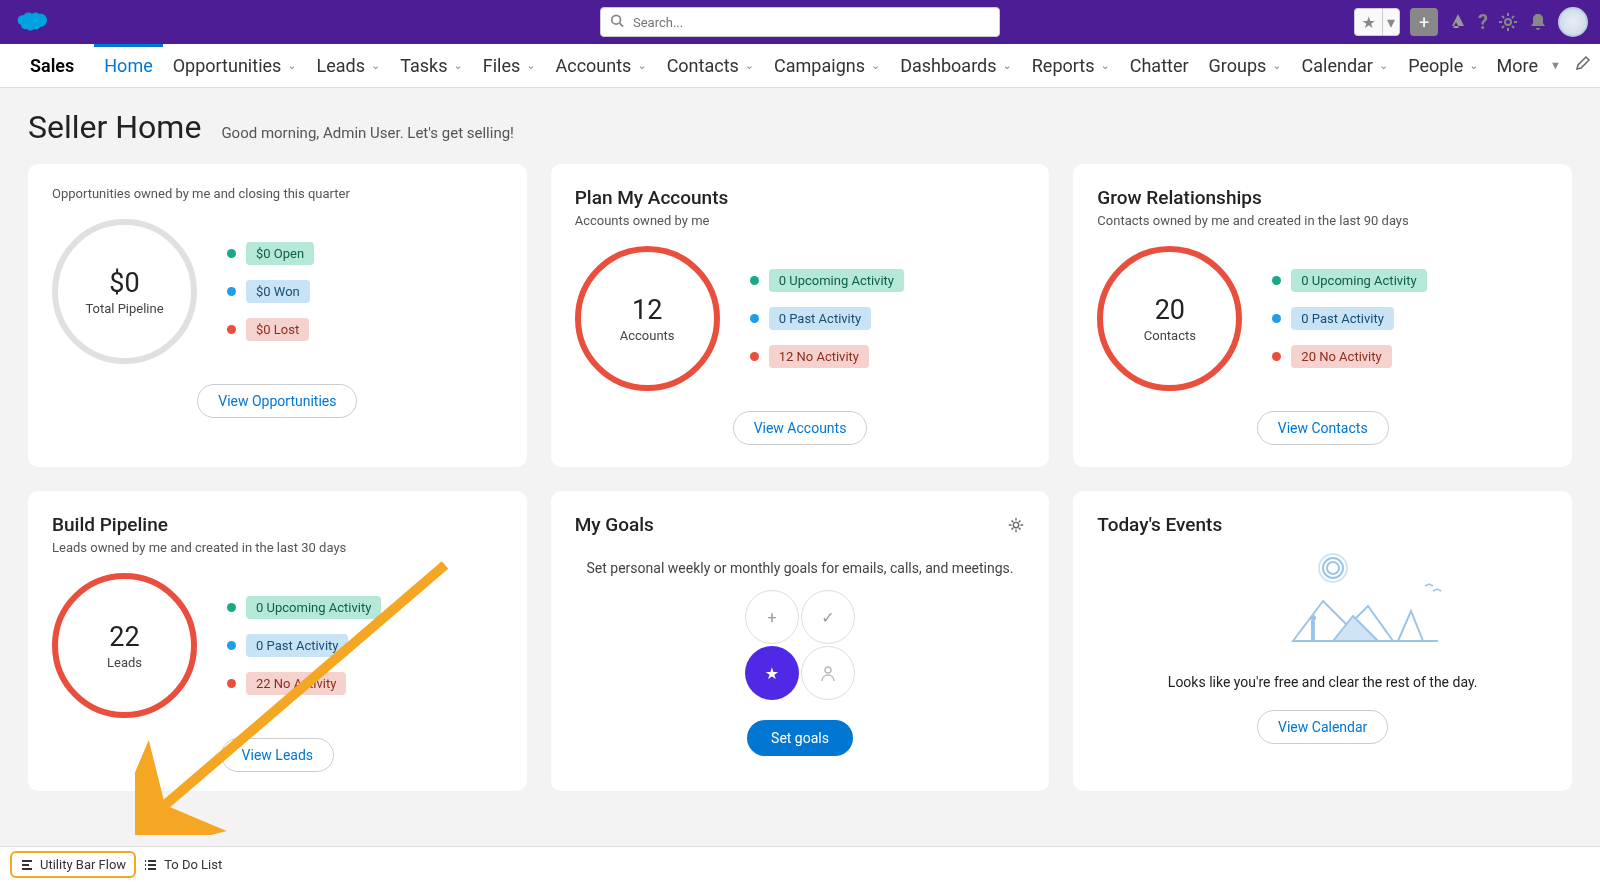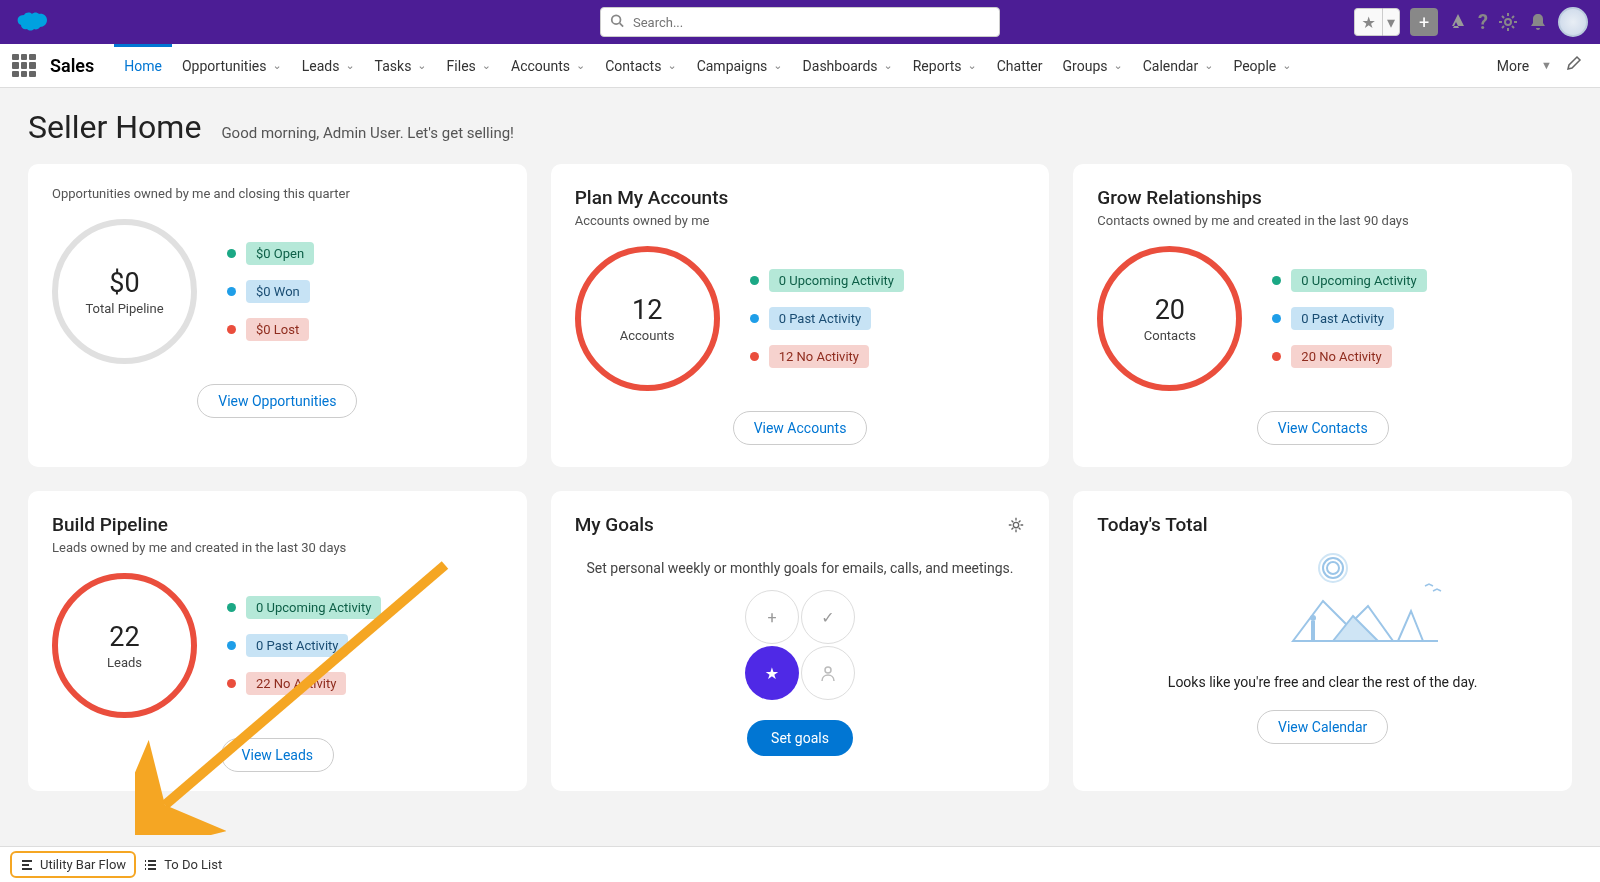--- a/index.html
+++ b/index.html
@@ -17,21 +17,21 @@
 .hdr-split .r{border-radius:0 4px 4px 0;width:18px}
 .hdr-icon{color:#888;cursor:pointer;display:flex;align-items:center}
 .avatar{width:30px;height:30px;border-radius:50%;border:2px solid #bcd;background:radial-gradient(circle,#e8eef5,#c9d6e8)}
 .navbar{background:#fff;height:44px;display:flex;align-items:center;padding:0 12px;border-bottom:1px solid #ddd}
 .apps-icon{width:24px;height:24px;display:grid;grid-template-columns:repeat(3,1fr);grid-template-rows:repeat(3,1fr);gap:2px;margin-right:14px;cursor:pointer}
 .apps-icon span{background:#666;border-radius:1px}
 .app-name{font-size:18px;font-weight:600;margin-right:20px}
 .nav-item-wrap{display:flex;align-items:center;height:44px;padding:0 10px;cursor:pointer;position:relative}
 .nav-item-wrap.active{border-top:3px solid #0176d3;border-bottom:3px solid transparent;color:#0176d3}
 .nav-item-wrap.active .nav-label{color:#0176d3}
-.nav-label{font-size:14px;color:#333}
+.nav-label{font-size:18px;color:#333}
 .chev{margin-left:6px;color:#888;font-size:11px}
 .page-content{padding:20px 28px}
 .page-head{display:flex;align-items:baseline;gap:20px;margin-bottom:18px}
 .page-title{font-size:32px;font-weight:400;color:#222}
 .page-sub{font-size:15px;color:#555}
 .cards-row{display:flex;gap:24px;margin-bottom:24px}
 .card{background:#fff;border-radius:10px;padding:22px 24px;flex:1;min-height:0}
 .card-title{font-size:19px;font-weight:500;color:#222;margin-bottom:4px}
 .card-sub{font-size:13px;color:#555;margin-bottom:18px}
 .card-body{display:flex;align-items:center;gap:30px;margin-bottom:20px}
@@ -322,21 +322,21 @@
             <svg width="20" height="20" viewBox="0 0 20 20">
               <circle cx="10" cy="7" r="3" fill="none" stroke="#bbb" stroke-width="1.5"></circle>
               <path d="M4 18c0-4 3-6 6-6s6 2 6 6" fill="none" stroke="#bbb" stroke-width="1.5"></path>
             </svg>
           </div>
       </div>
       <button class="set-goals-btn">Set goals</button>
     </div>
 
     <div class="card" style="height:300px;overflow:hidden">
-      <div class="card-title">Today's Total</div>
+      <div class="card-title">Today's Events</div>
       <svg class="events-img" viewBox="0 0 260 110">
         <circle cx="140" cy="22" r="10" fill="none" stroke="#9bc5e8" stroke-width="2"></circle>
         <circle cx="140" cy="22" r="6" fill="none" stroke="#9bc5e8" stroke-width="2"></circle>
         <circle cx="140" cy="22" r="14" fill="none" stroke="#cfe5f5" stroke-width="2"></circle>
         <path d="M100 95 L130 55 L155 80 L175 60 L200 95 Z" fill="none" stroke="#9bc5e8" stroke-width="2"></path>
         <path d="M205 95 L218 65 L230 95 Z" fill="none" stroke="#9bc5e8" stroke-width="2"></path>
         <path d="M140 95 L160 70 L185 95 Z" fill="#cfe5f5" stroke="#9bc5e8" stroke-width="2"></path>
         <line x1="100" y1="95" x2="245" y2="95" stroke="#9bc5e8" stroke-width="2"></line>
         <path d="M232 40 l4 -2 l4 2 M240 45 l4 -2 l4 2" stroke="#9bc5e8" stroke-width="1.5" fill="none"></path>
         <rect x="118" y="75" width="4" height="20" fill="#9bc5e8"></rect>

